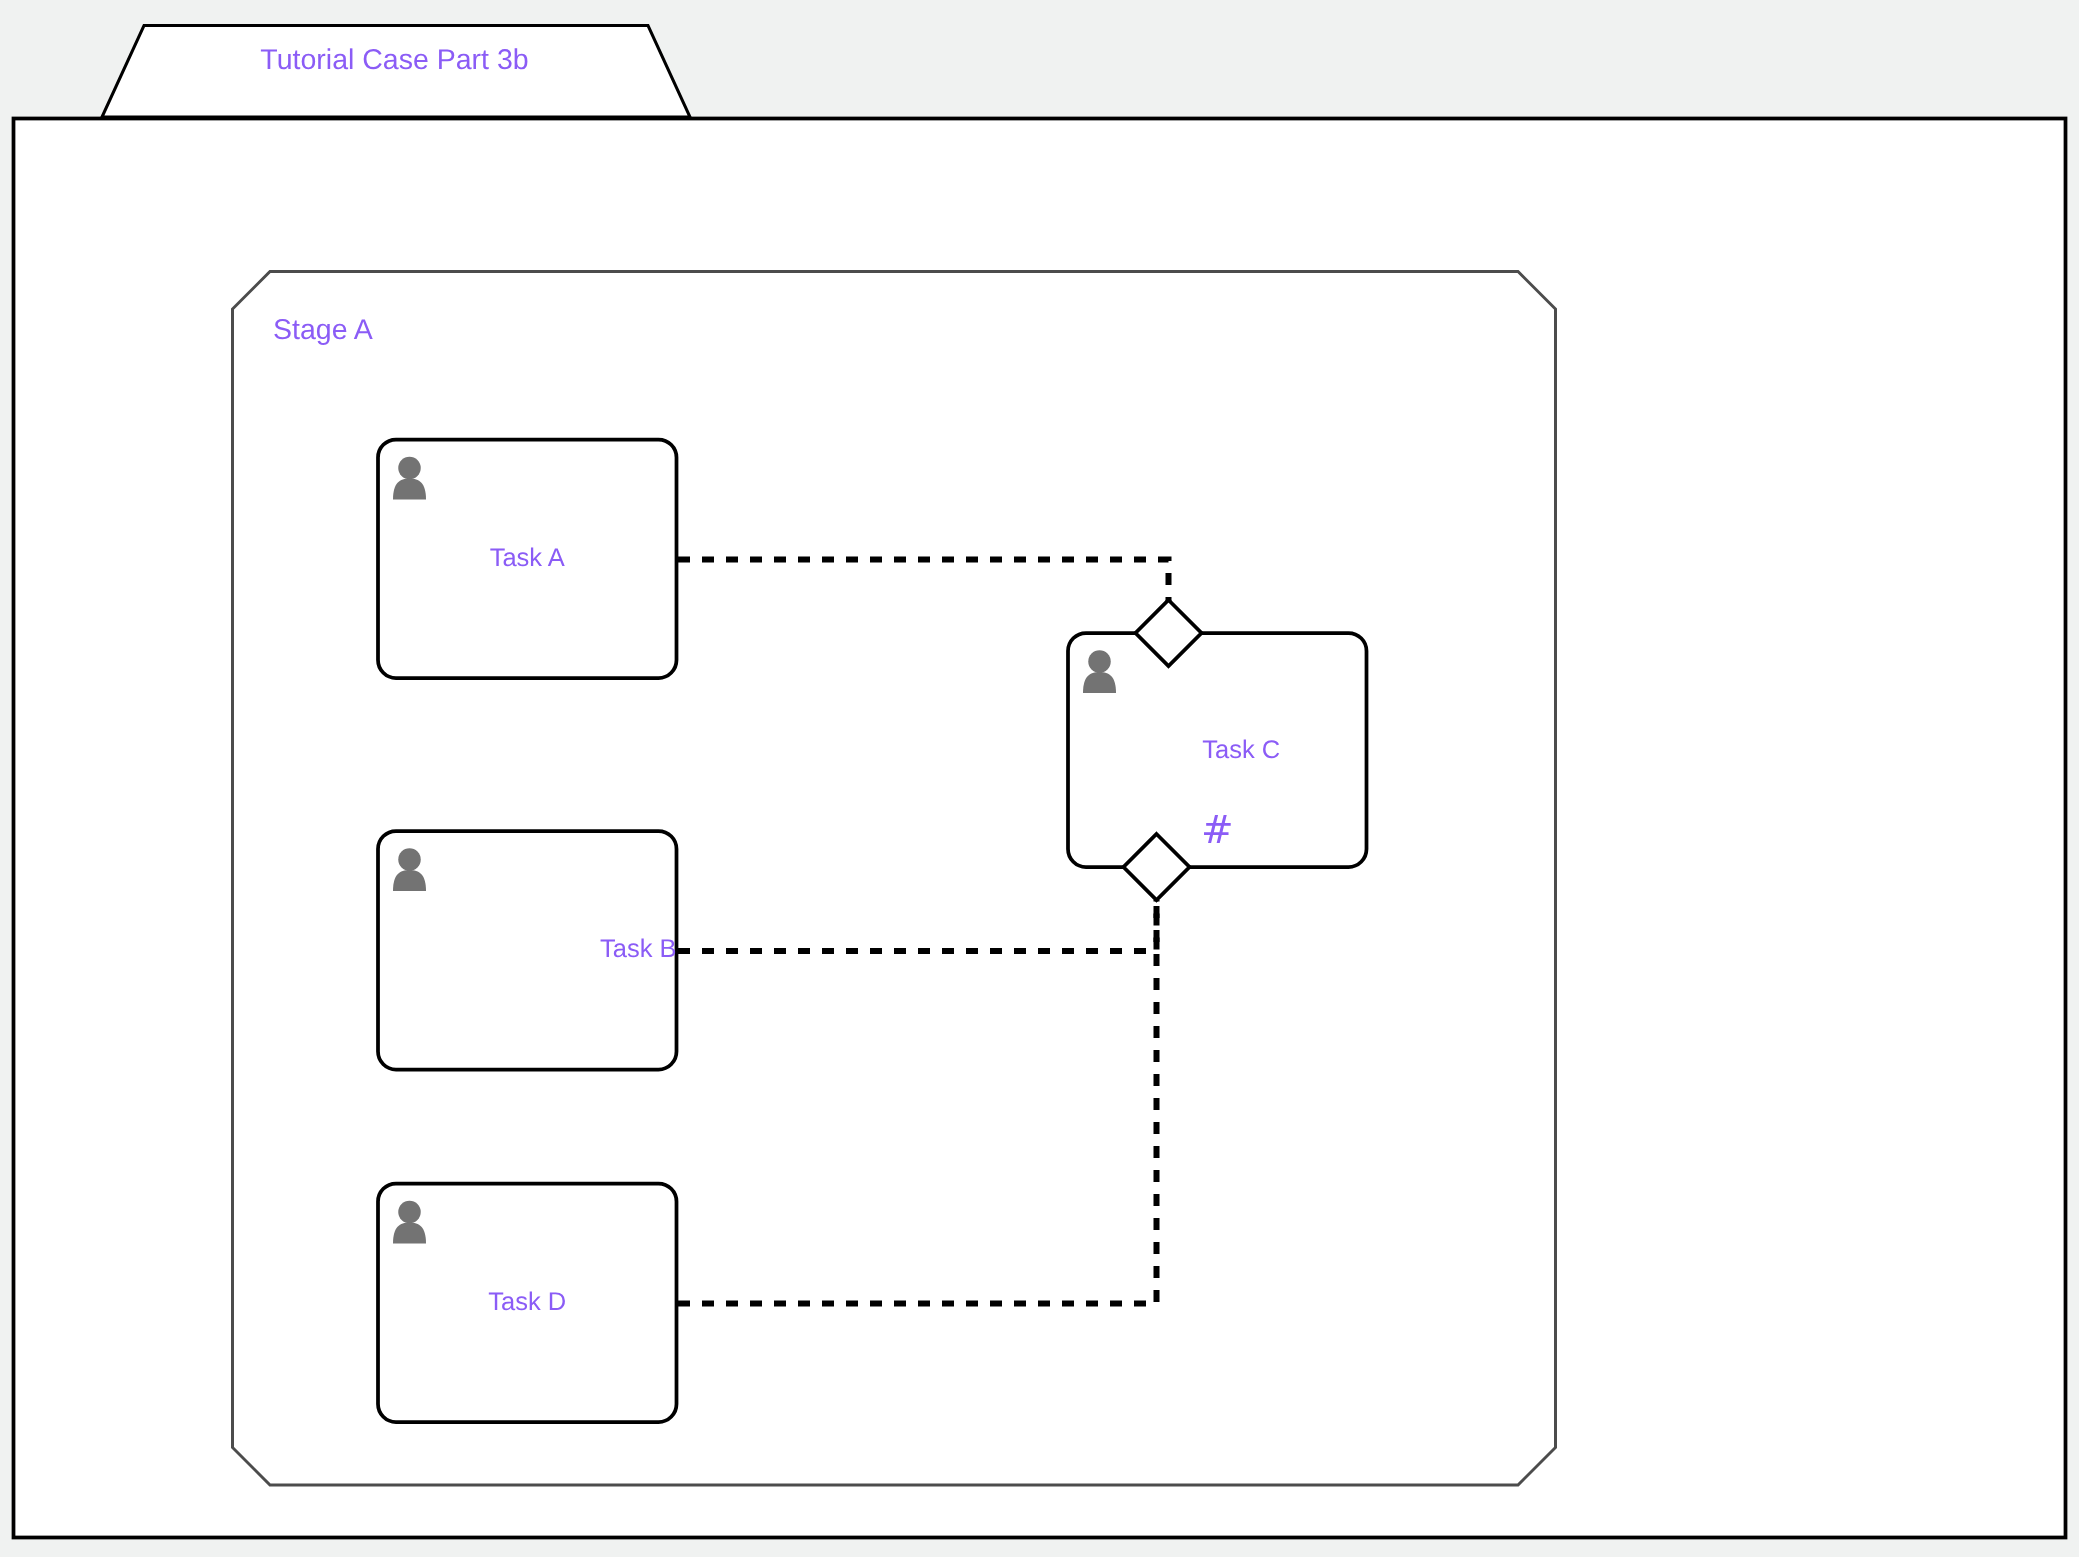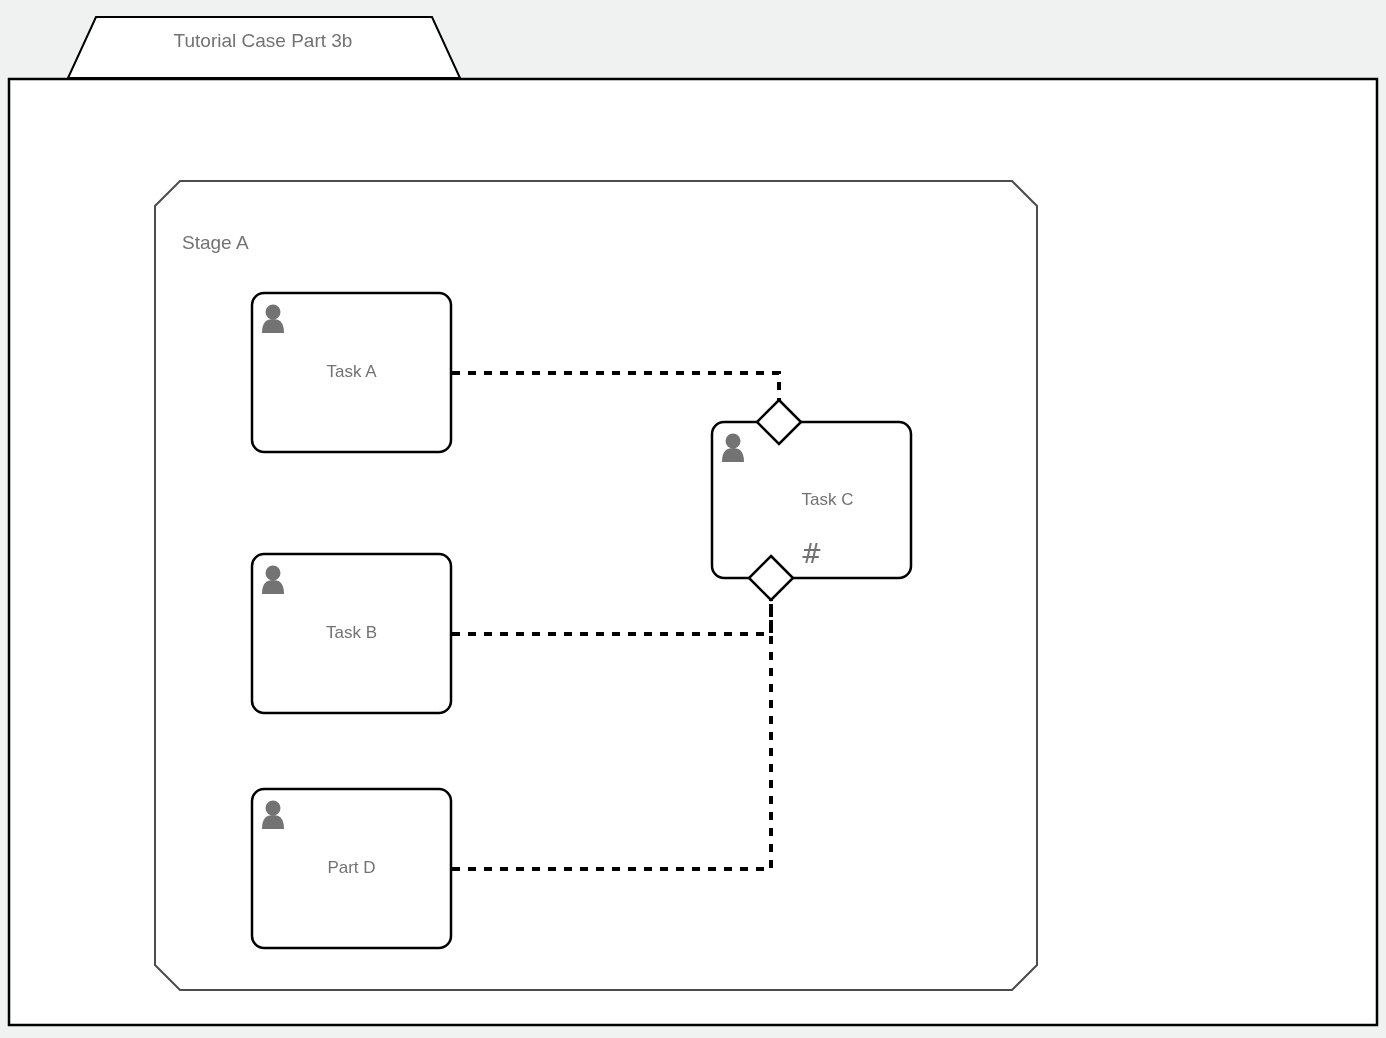--- a/index.html
+++ b/index.html
@@ -17,42 +17,42 @@
   #canvas {
     position: absolute;
     left: 0;
     top: 0;
     width: 1386px;
     height: 1038px;
   }
   .lbl {
     position: absolute;
     font-family: "Liberation Sans", sans-serif;
-    color: #737373;
+    color: #8b5cf6;
     white-space: nowrap;
     pointer-events: none;
   }
   #title-label {
     left: 68px;
     top: 30px;
     width: 390px;
     text-align: center;
     font-size: 19px;
   }
   #stage-label {
     left: 182px;
-    top: 232px;
+    top: 210px;
     font-size: 19px;
   }
   .task-label {
     font-size: 17px;
     text-align: center;
   }
   #task-a-label { left: 252px; top: 362px; width: 199px; }
-  #task-b-label { left: 252px; top: 623px; width: 199px; }
+  #task-b-label { left: 252px; top: 623px; width: 199px; text-align: right; }
   #task-c-label { left: 712px; top: 490px; width: 199px; margin-left: 16px; }
   #task-d-label { left: 252px; top: 858px; width: 199px; }
   #task-c-hash {
     left: 712px;
     top: 539px;
     width: 199px;
     text-align: center;
     font-size: 26px;
     font-family: "DejaVu Sans", sans-serif;
   }
@@ -117,13 +117,13 @@
 <div class="lbl" id="stage-label">Stage A</div>
 
 <div class="lbl task-label" id="task-a-label">Task A</div>
 
 <div class="lbl task-label" id="task-b-label">Task B</div>
 
 <div class="lbl task-label" id="task-c-label">Task C</div>
 
 <div class="lbl" id="task-c-hash">#</div>
 
-<div class="lbl task-label" id="task-d-label">Part D</div>
+<div class="lbl task-label" id="task-d-label">Task D</div>
 
 </body></html>

